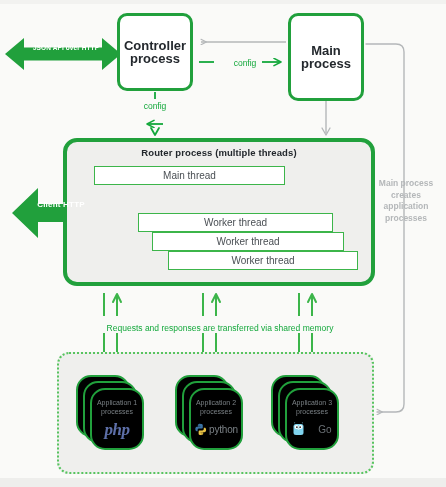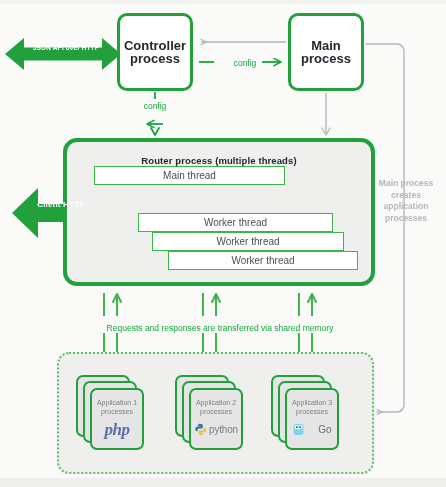--- a/index.html
+++ b/index.html
@@ -25,30 +25,30 @@
     display:flex;align-items:center;justify-content:center;
     text-align:center;
     color:#23282d;
     font-weight:bold;
     font-size:13px;
     line-height:13px;
     z-index:5;
   }
 
   #controller-box{left:117px;top:13px;width:76px;height:78px;}
-  #main-box{left:288px;top:13px;width:76px;height:78px;}
+  #main-box{left:288px;top:13px;width:76px;height:88px;}
 
   
   #router-box{
     position:absolute;left:63px;top:138px;width:312px;height:148px;
     border:4px solid #21a03c;border-radius:14px;
     background:#efefed;box-sizing:border-box;z-index:4;
   }
   #router-title{
-    position:absolute;left:63px;top:155px;width:312px;
+    position:absolute;left:63px;top:147px;width:312px;
     text-align:center;font-size:9.5px;font-weight:bold;color:#23282d;
     z-index:7;letter-spacing:.1px;
   }
   .thread{
     position:absolute;height:19px;
     border:1.6px solid #3cb54a;background:#ffffff;
     box-sizing:border-box;
     display:flex;align-items:center;justify-content:center;
     font-size:10px;color:#4a4f54;z-index:7;
   }
@@ -93,21 +93,21 @@
     background:#efefed;box-sizing:border-box;z-index:3;
   }
 
   
   .stack{position:absolute;width:68px;height:80px;z-index:6;}
   #stack-1{left:76px;top:375px;}
   #stack-2{left:175px;top:375px;}
   #stack-3{left:271px;top:375px;}
   .card{
     position:absolute;width:54px;height:62px;
-    border:2.5px solid #21a03c;border-radius:7px;background:#e5e5e5;
+    border:2.5px solid #21a03c;border-radius:15px;background:#000000;
     box-sizing:border-box;
   }
   .card.c1{left:0;top:0;}
   .card.c2{left:7px;top:6px;}
   .card.c3{left:14px;top:13px;
     display:flex;flex-direction:column;align-items:center;justify-content:flex-start;
     padding-top:8px;}
   .app-name{font-size:7px;color:#7a8085;line-height:9px;text-align:center;font-weight:normal;}
   .logo-row{margin-top:3px;height:20px;display:flex;align-items:center;justify-content:center;}
 

